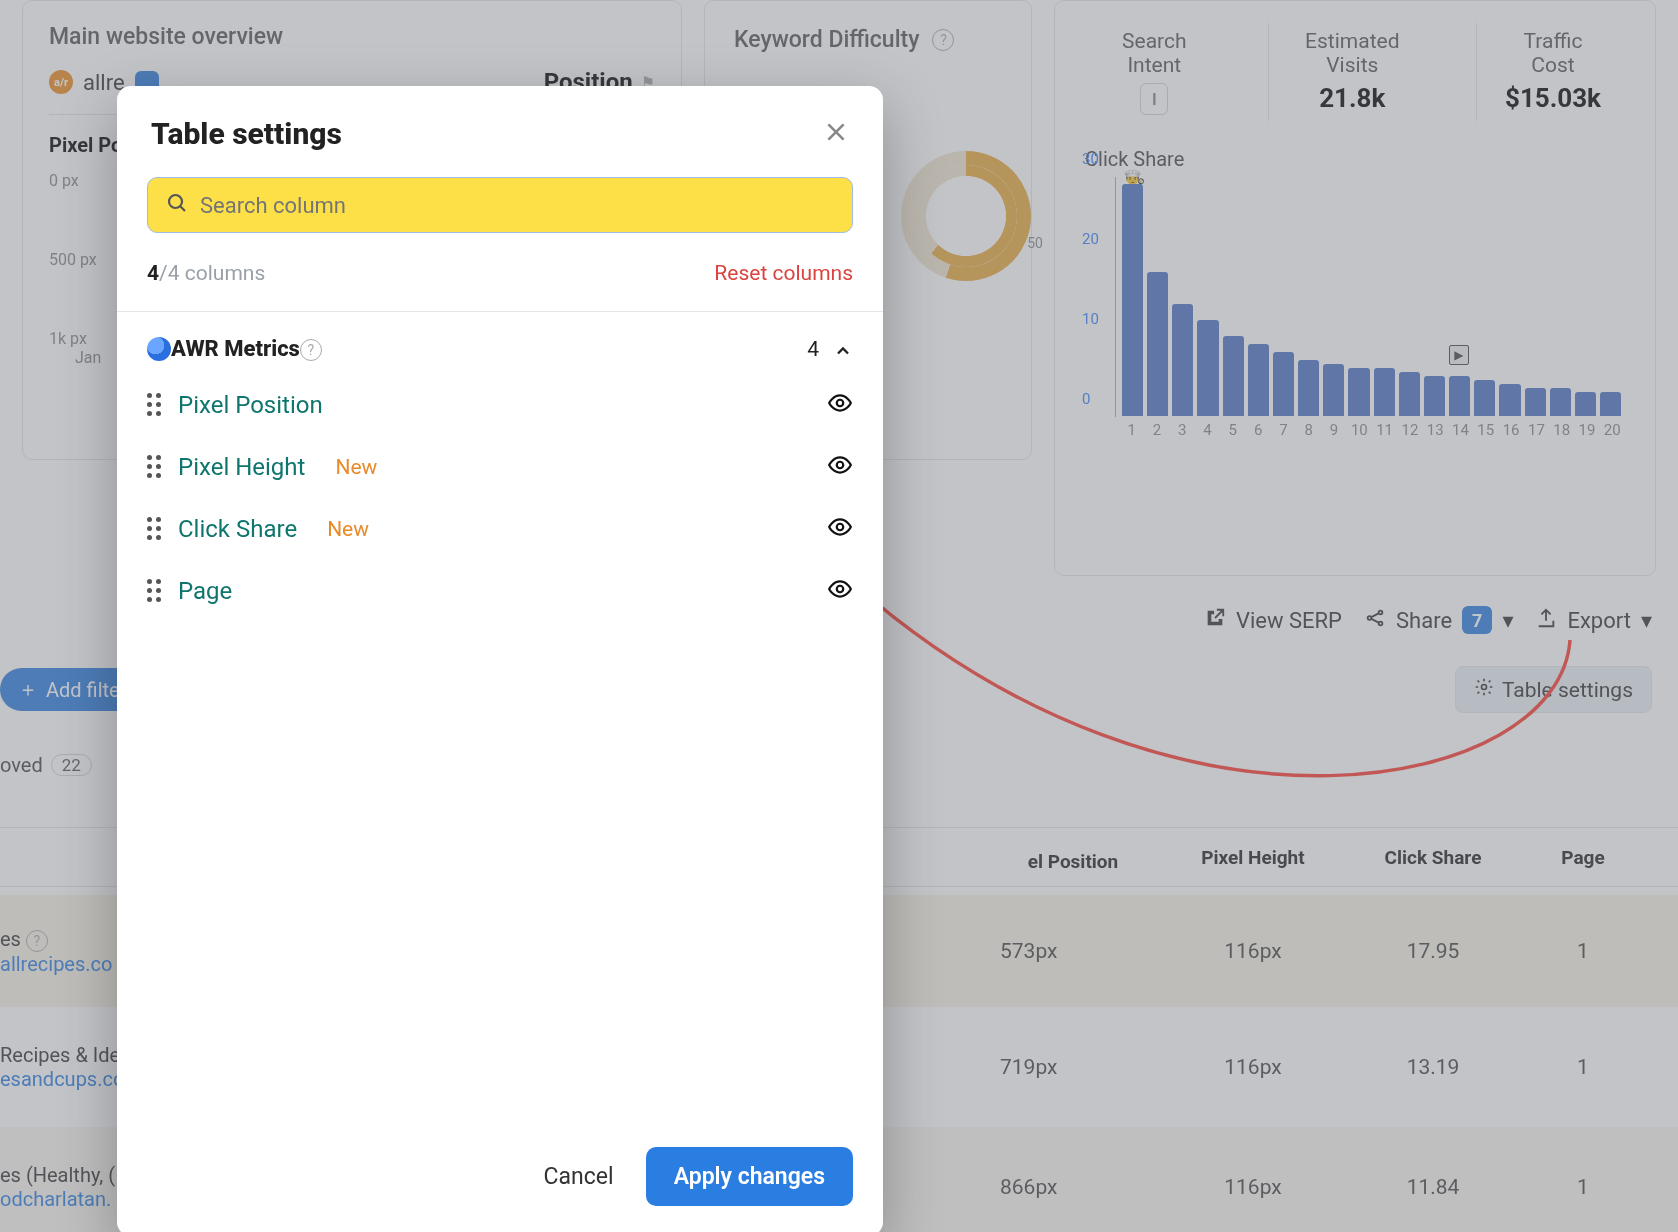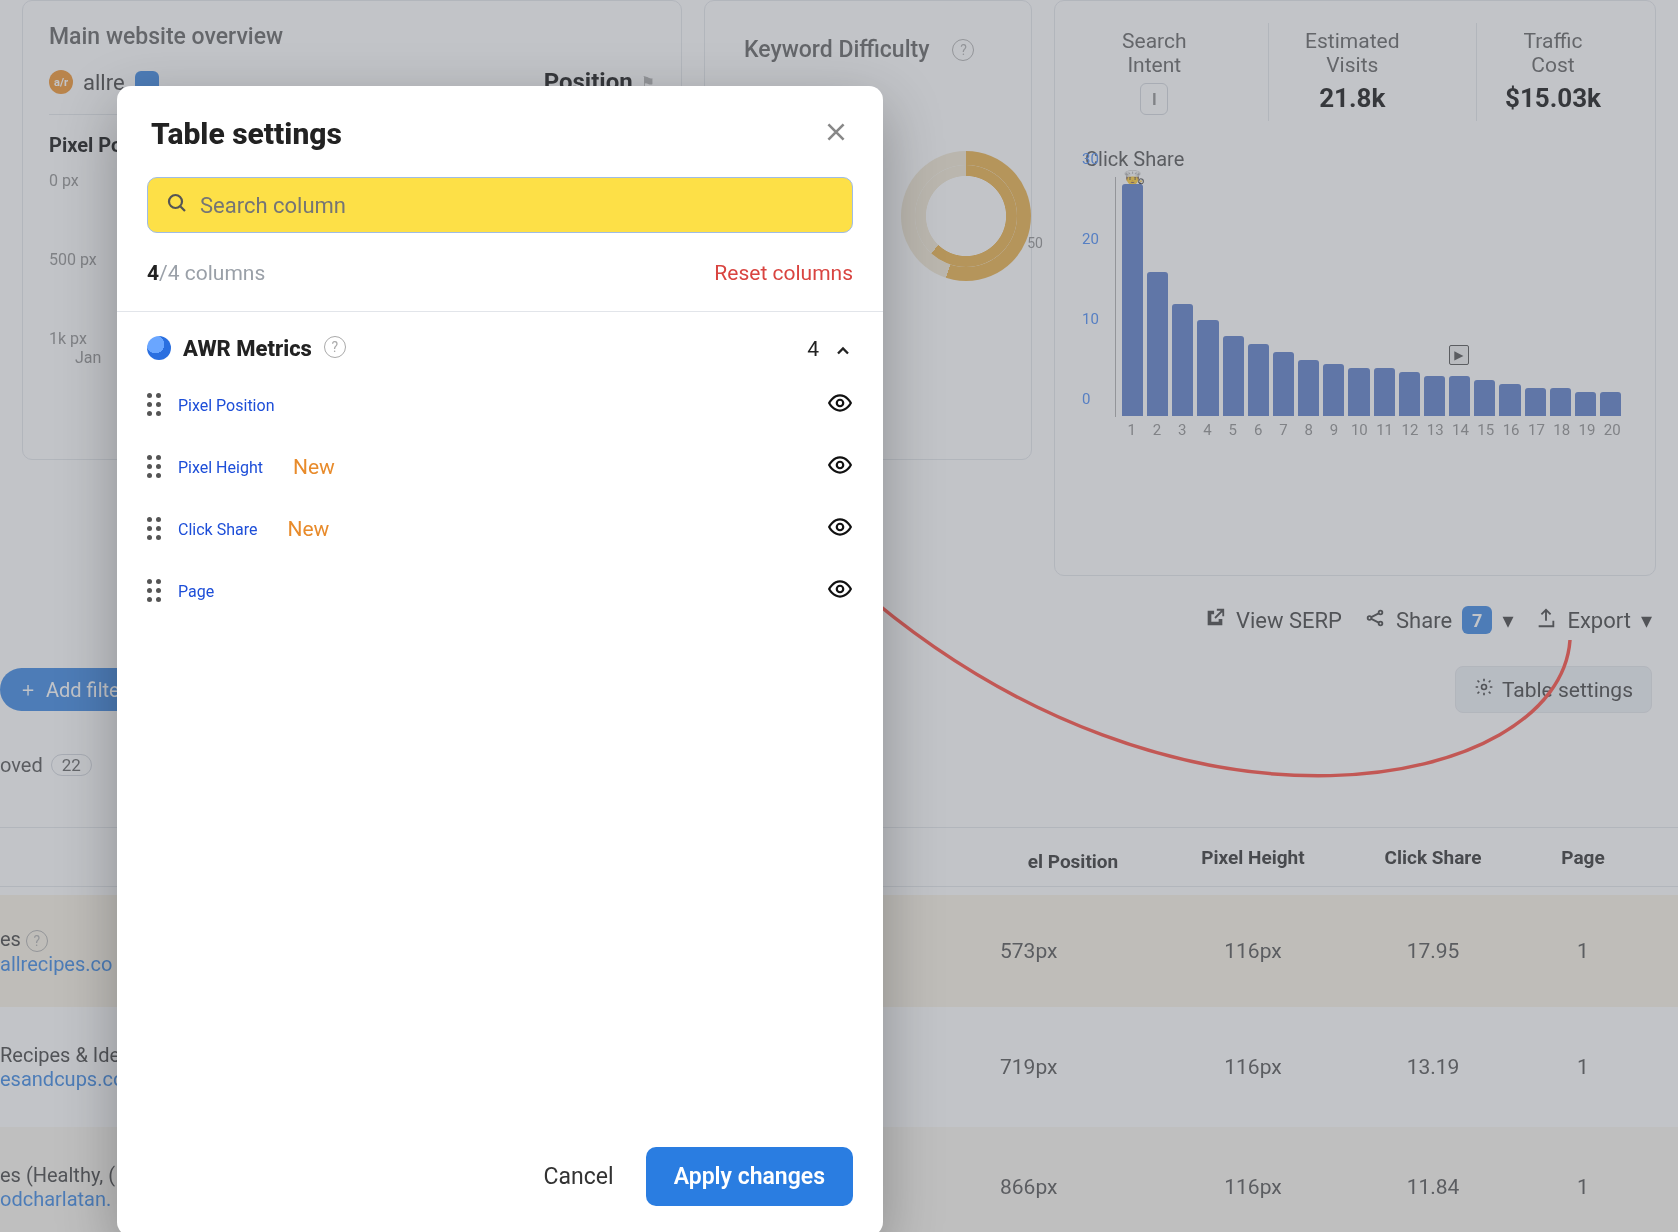--- a/index.html
+++ b/index.html
@@ -117,33 +117,33 @@
   .search .sicon{position:absolute;left:18px;top:50%;transform:translateY(-50%);color:#555;}
 
   .countrow{display:flex;align-items:center;justify-content:space-between;margin:28px 30px 0 30px;font-size:21px;}
   .countrow .cnttxt b{color:#222;font-weight:700;}
   .countrow .cnttxt span{color:#9aa0a8;}
   .reset{color:var(--red);font-size:21px;}
 
   .divider{border:none;border-top:1px solid var(--border);margin:26px 0 0 0;}
 
   .grouprow{display:flex;align-items:center;justify-content:space-between;padding:24px 30px 6px 30px;}
-  .grouprow .gl{display:flex;align-items:flex-start;gap:12px;}
+  .grouprow .gl{display:flex;align-items:flex-end;gap:0;}
   .awr-ico{width:24px;height:24px;border-radius:50%;background:radial-gradient(circle at 35% 35%, #6aa6ff 0 40%, #2a6fe0 41% 100%);}
   .grouprow .gname{font-weight:800;font-size:22px;color:#222;}
   .help{display:inline-flex;width:22px;height:22px;border:1.5px solid #aaa;color:#aaa;border-radius:50%;align-items:center;justify-content:center;font-size:14px;}
   .grouprow .gr{display:flex;align-items:center;gap:14px;color:#222;font-size:21px;}
   .chev{display:inline-block;transform:rotate(180deg);}
 
   .items{padding:10px 30px 0 30px;display:flex;flex-direction:column;gap:6px;}
   .item{display:flex;align-items:center;justify-content:space-between;height:56px;}
   .il{display:flex;align-items:center;gap:16px;}
   .drag{color:#555;letter-spacing:2px;display:inline-grid;grid-template-columns:repeat(2,6px);grid-template-rows:repeat(3,6px);gap:3px;}
   .drag i{width:5px;height:5px;background:#555;border-radius:50%;display:block;}
-  .iname{font-size:16px;color:#1d4ed8;text-align:center;}
+  .iname{font-size:24px;color:#0f766e;text-align:center;}
   .newtag{color:var(--orange);font-size:21px;margin-left:14px;}
   .eye{color:#222;}
   .eye svg{width:26px;height:26px;}
 
   .mfoot{margin-top:auto;display:flex;justify-content:flex-end;gap:26px;align-items:center;padding:0 30px 30px 0;}
   .btn-cancel{background:none;border:none;font-size:23px;color:#333;}
   .btn-apply{background:var(--btn-blue);color:#fff;border:none;border-radius:10px;padding:16px 28px;font-size:23px;font-weight:600;}
 </style>
 </head>
 <body>
@@ -168,21 +168,21 @@
       <div style="margin-top:14px;display:flex;flex-direction:column;gap:60px;">
         <span class="axis-lbl">0 px</span>
         <span class="axis-lbl">500 px</span>
         <span class="axis-lbl">1k px</span>
       </div>
       <span class="axis-lbl" style="margin-left:26px;">Jan</span>
     </div>
 
     <div class="card card-mid" style="position:relative;">
       <div style="display:flex;align-items:center;gap:10px;">
-        <span class="h1-sm" style="margin:13px;">Keyword Difficulty</span>
+        <span class="h1-sm" style="margin:3px;">Keyword Difficulty</span>
         <span class="help">?</span>
       </div>
       <div class="gauge">
         <span class="gauge-tick">50</span>
       </div>
     </div>
 
     <div class="card card-right">
       <div class="stats">
         <div class="stat">

